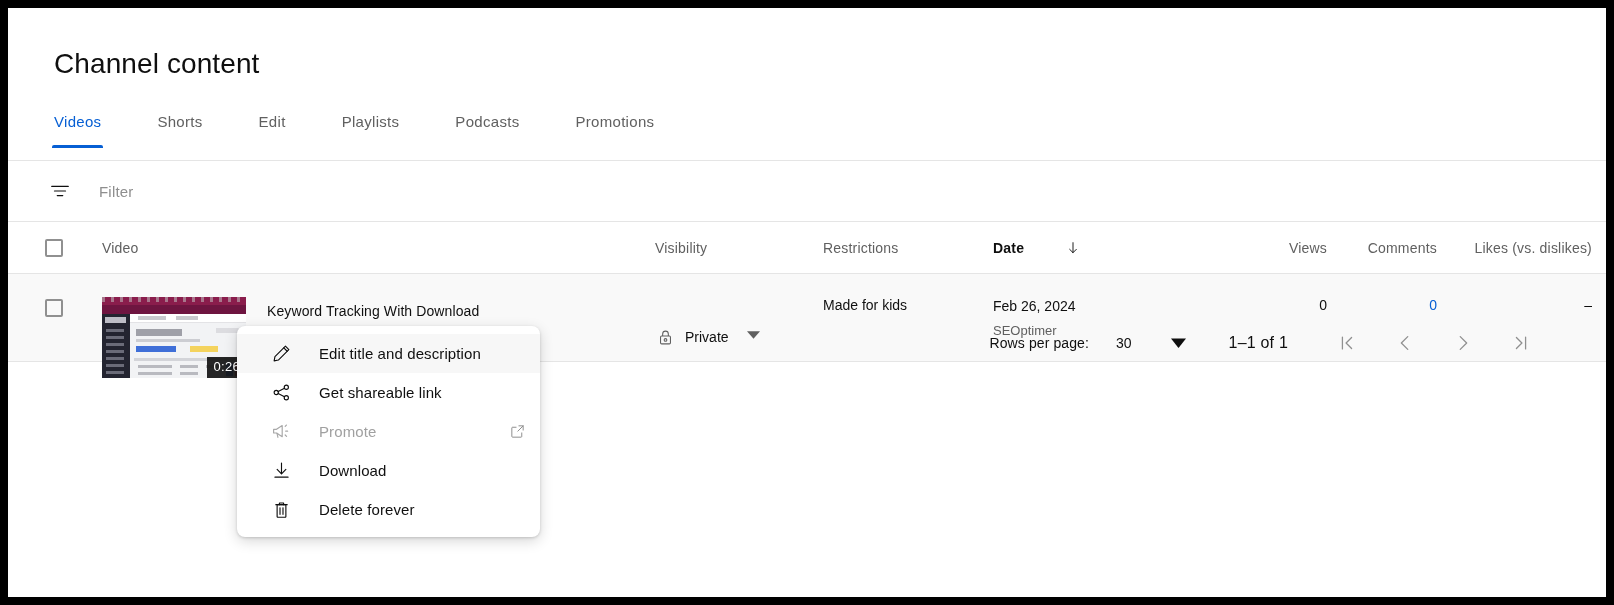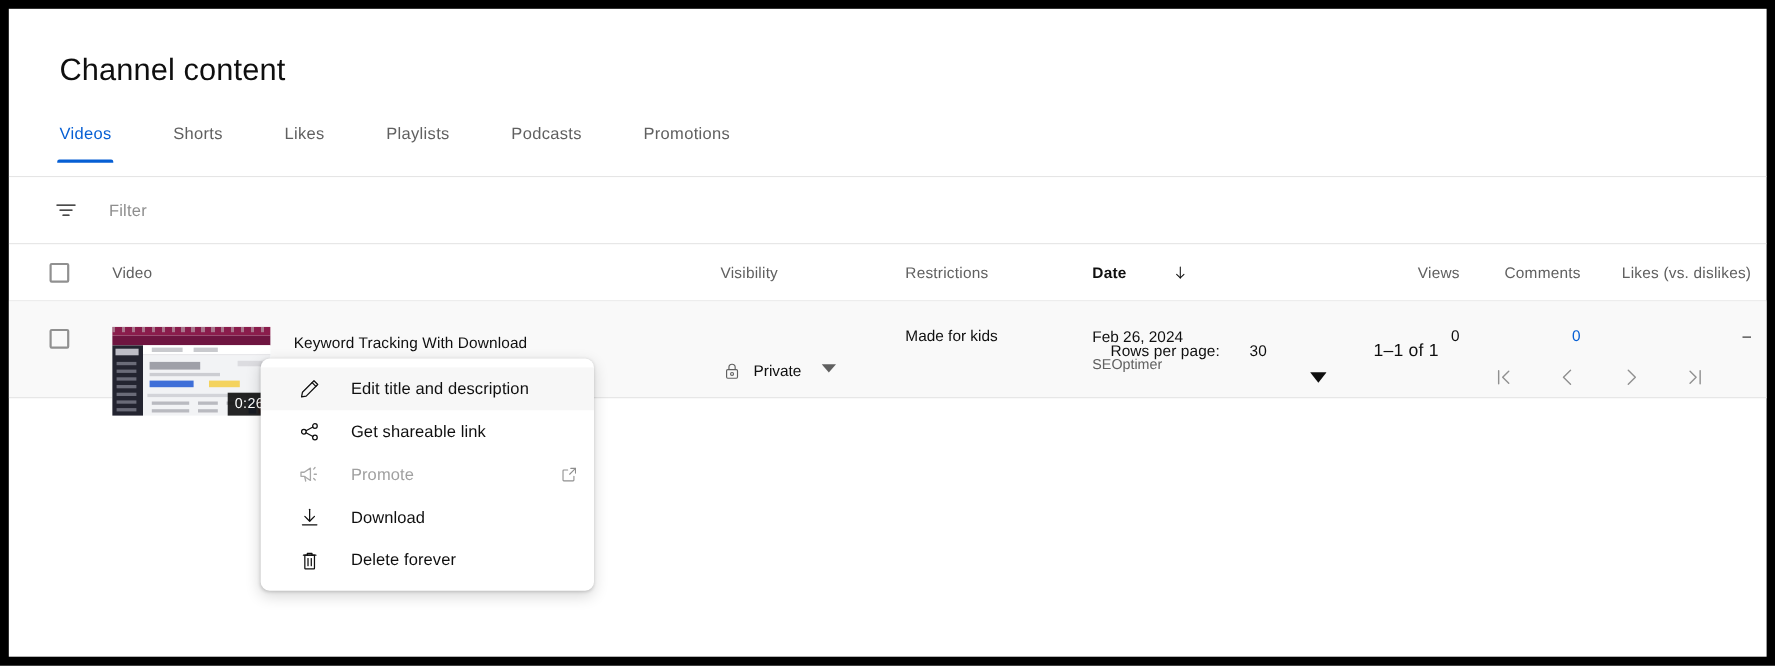--- a/index.html
+++ b/index.html
@@ -217,22 +217,23 @@
   .num.link { color: #065fd4; cursor: pointer; }
   .num.dash { color: #0f0f0f; }
 
   
   .footer {
     position: absolute;
     left: 0; right: 0;
     top: 303px;
     height: 64px;
     display: flex;
+    align-items: center;
     justify-content: flex-end;
-    padding-right: 44px;
+    padding-right: 64px;
   }
   .rpp-label { font-size: 14px; color: #0f0f0f; letter-spacing:.1px; }
   .rpp-value { font-size: 14px; color: #0f0f0f; margin-left: 27px; }
   .rpp-caret { margin-left: 39px; cursor: pointer; display:flex; align-items:center;}
   .range { font-size: 16px; color: #0f0f0f; margin-left: 43px; letter-spacing:.2px;}
   .pager { display: flex; align-items: center; margin-left: 38px; }
   .pg-btn {
     width: 42px; height: 40px;
     display: flex; align-items: center; justify-content: center;
     cursor: pointer; margin-left: 16px;
@@ -282,21 +283,21 @@
 
 <div id="page">
 
   <div class="page-title">Channel content</div>
 
   <div class="tabs">
     <div class="tab active"><span>Videos</span></div>
     <div class="tab-spacer"></div>
     <div class="tab"><span>Shorts</span></div>
     <div class="tab-spacer"></div>
-    <div class="tab"><span>Likes</span></div>
+    <div class="tab"><span>Edit</span></div>
     <div class="tab-spacer"></div>
     <div class="tab"><span>Playlists</span></div>
     <div class="tab-spacer"></div>
     <div class="tab"><span>Podcasts</span></div>
     <div class="tab-spacer"></div>
     <div class="tab"><span>Promotions</span></div>
   </div>
   <div class="tabs-divider"></div>
 
   <div class="filter-bar">

